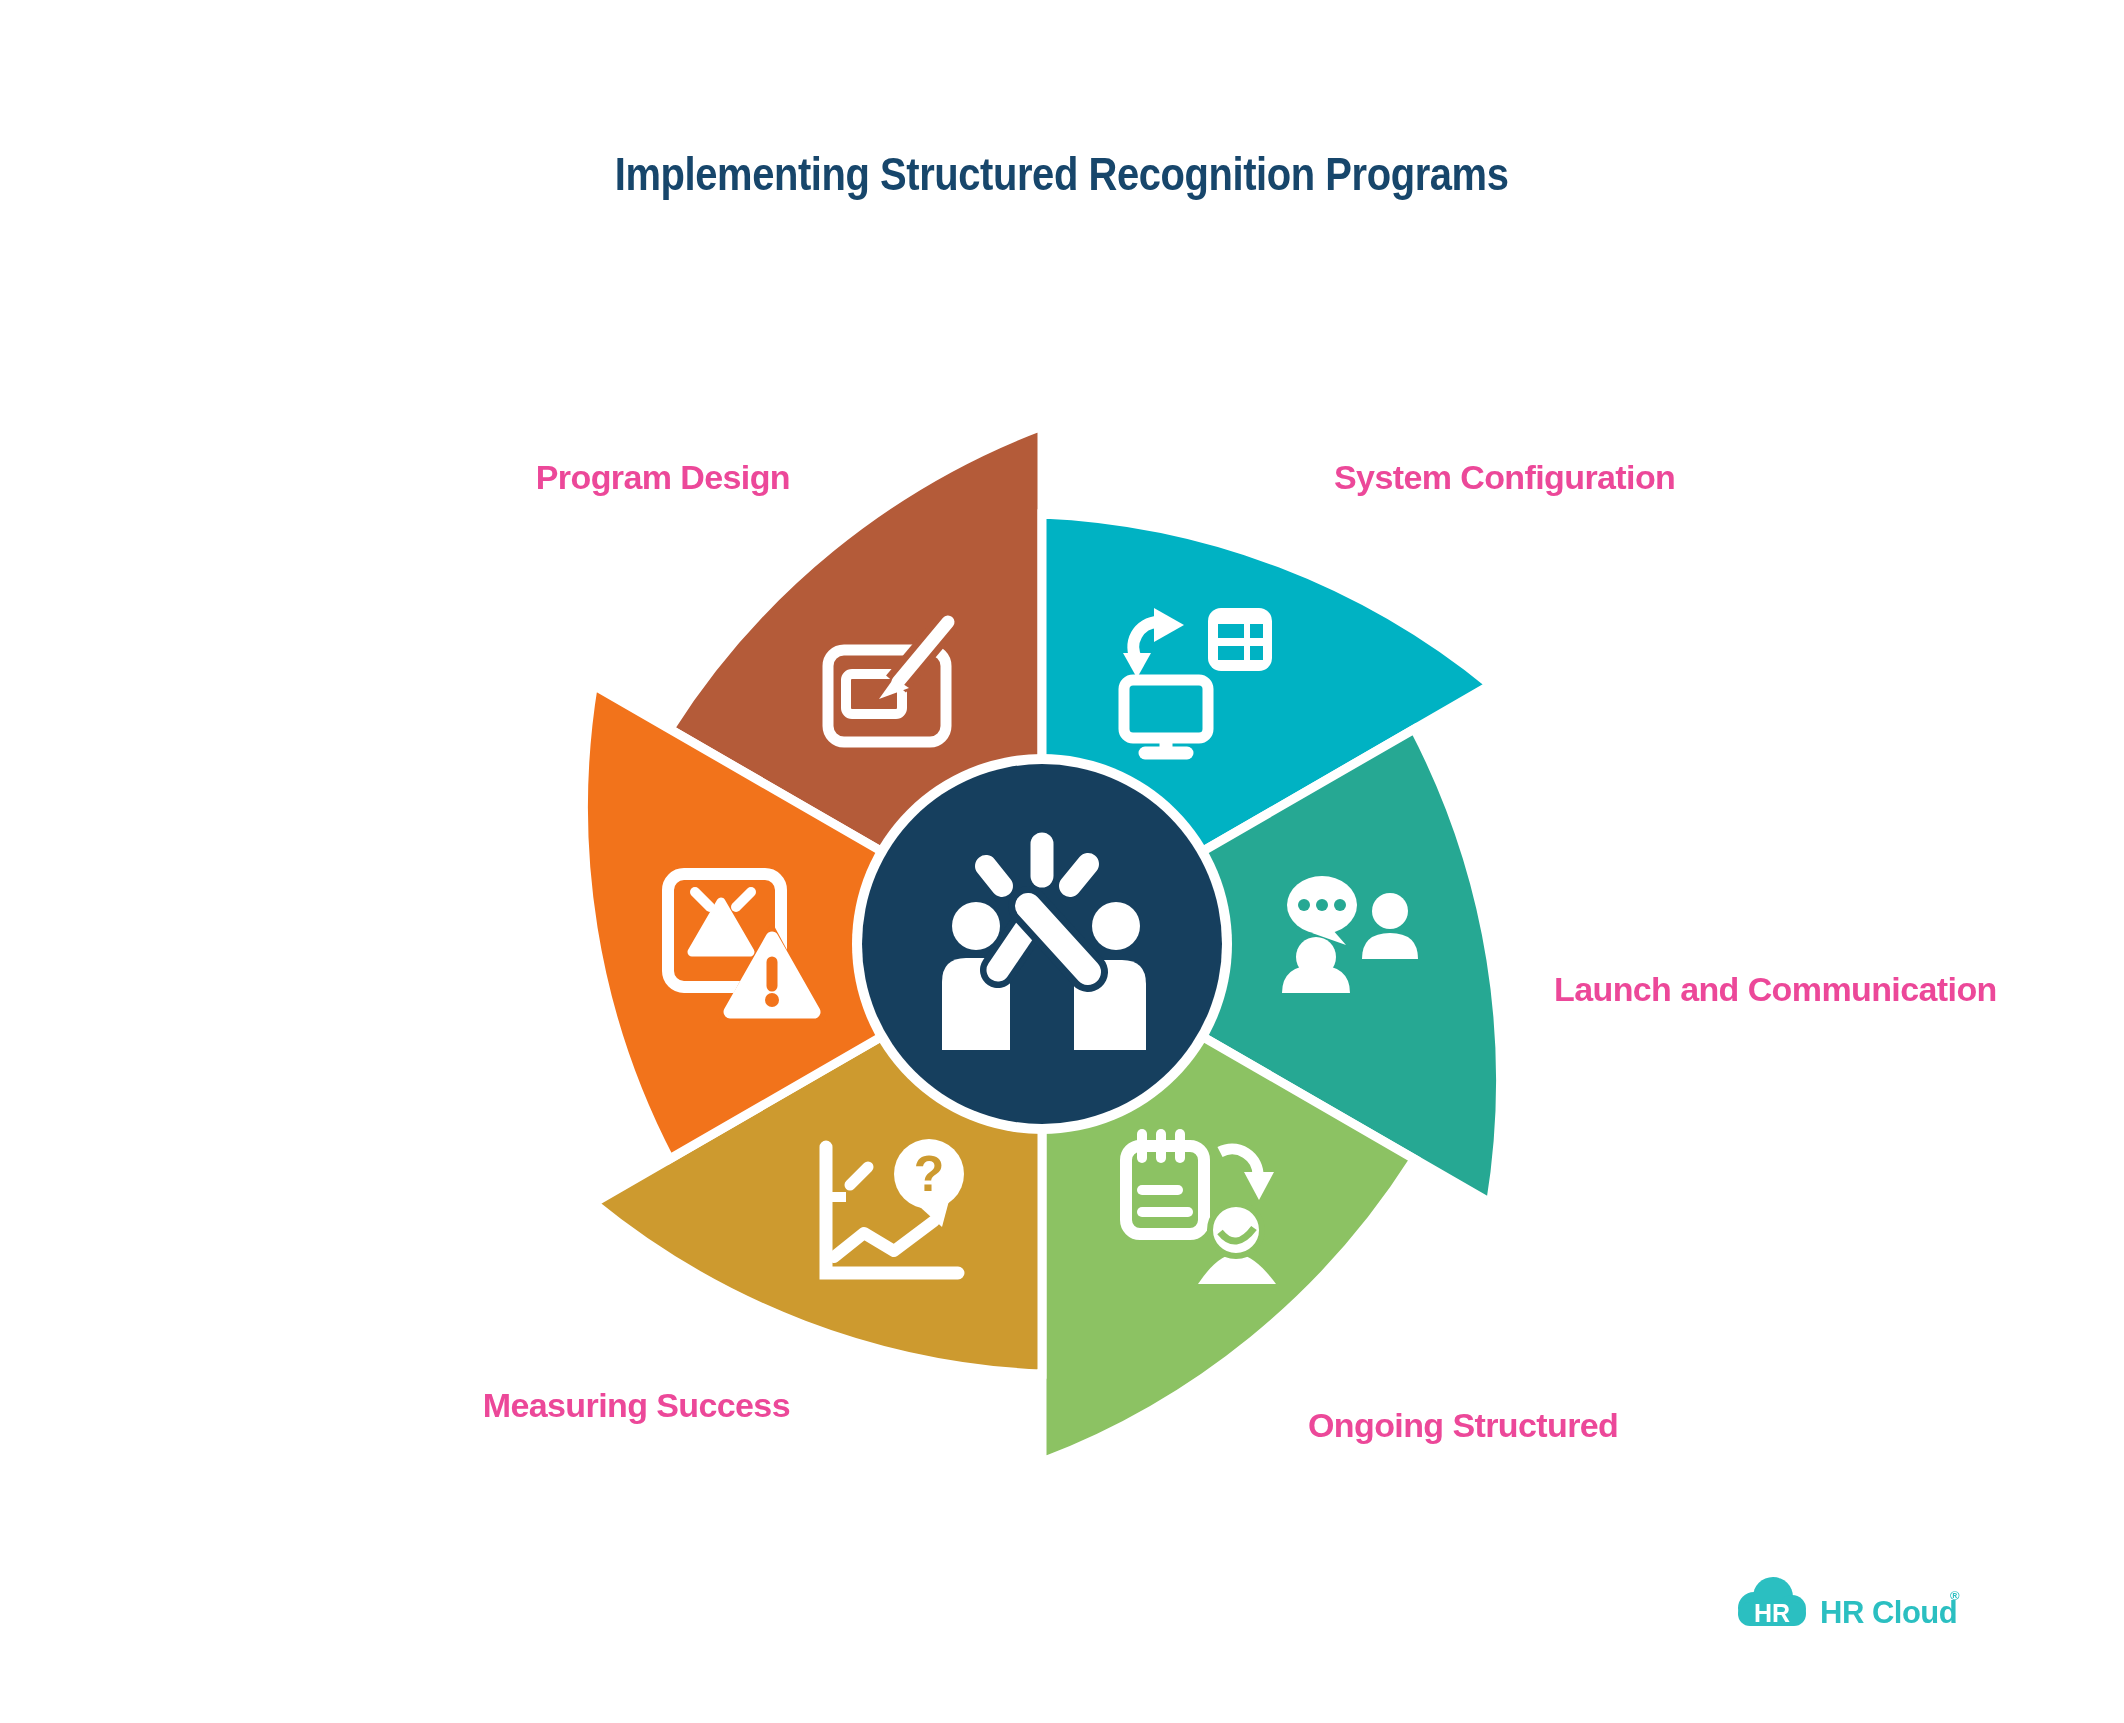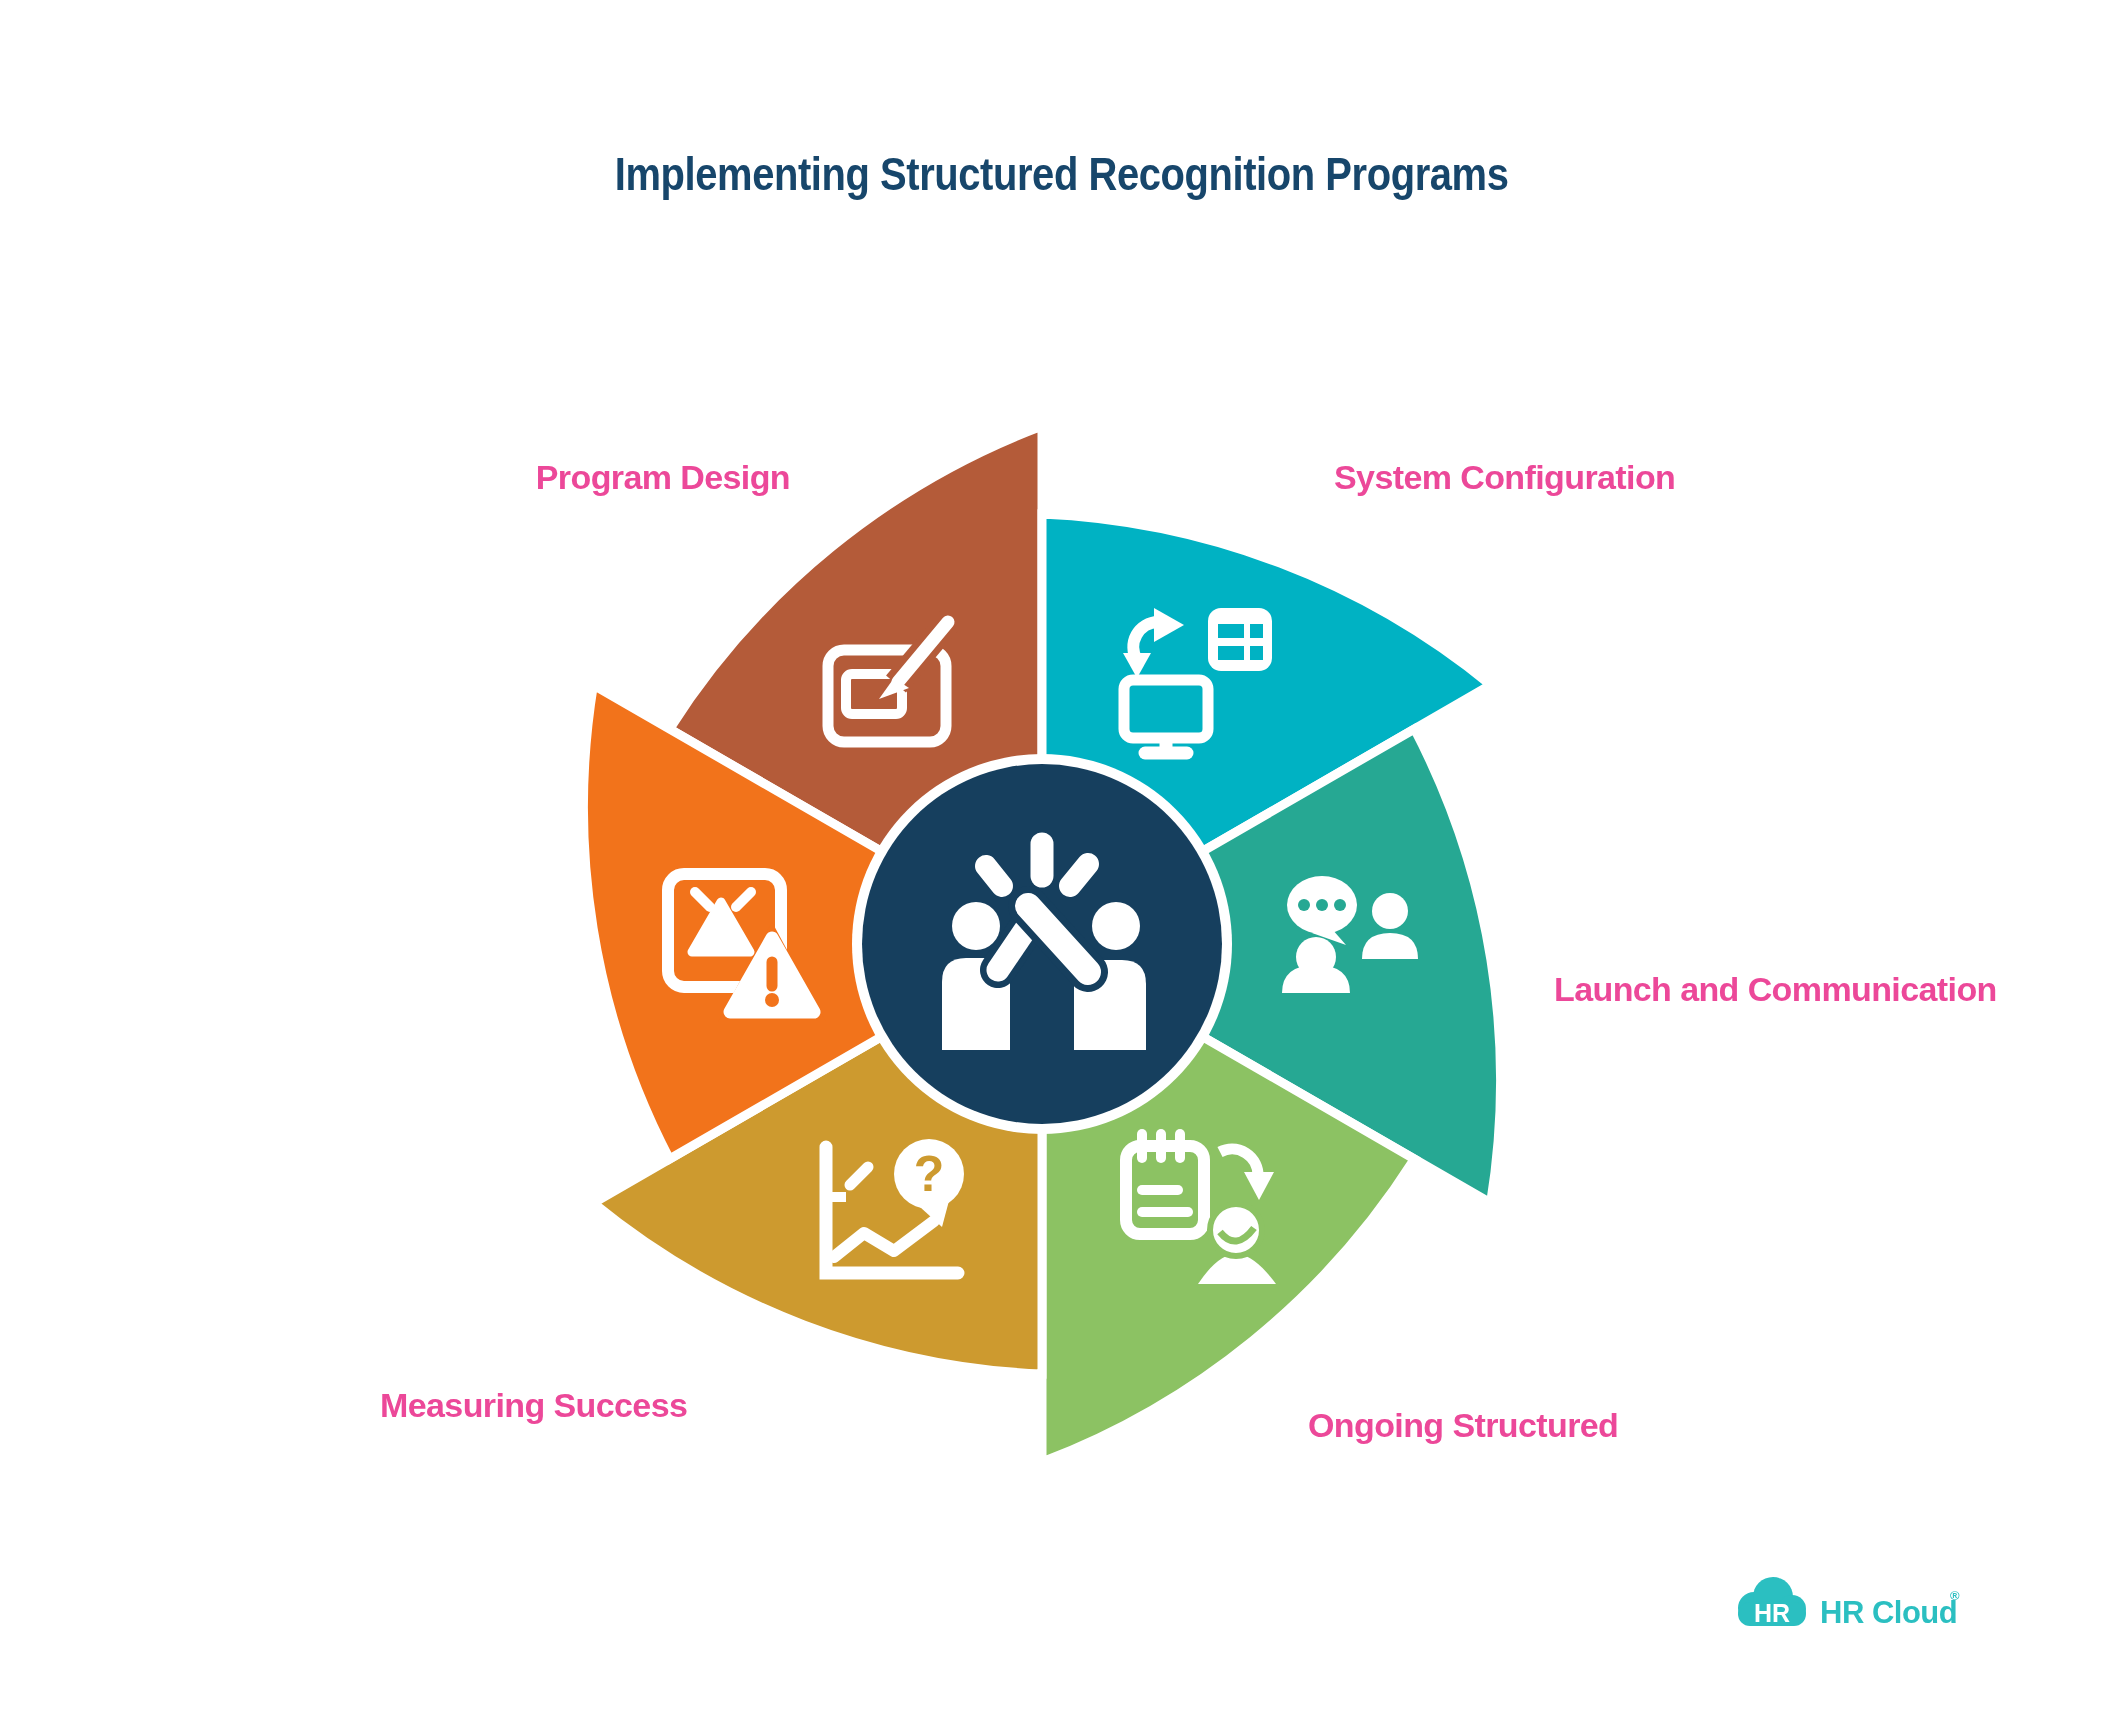--- a/index.html
+++ b/index.html
@@ -22,21 +22,21 @@
     position:absolute;
     color:#ec4899;
     font-size:34px;font-weight:700;
     letter-spacing:-0.6px;
     white-space:nowrap;
   }
   .lbl-program-design{left:380px;top:458px;width:410px;text-align:right;}
   .lbl-system-configuration{left:1303px;top:458px;margin-left:31px;}
   .lbl-identifying-warning-signs{left:122px;top:782px;}
   .lbl-launch-communication{left:1554px;top:970px;}
-  .lbl-measuring-success{left:380px;top:1386px;width:410px;text-align:left;}
+  .lbl-measuring-success{left:380px;top:1386px;width:410px;text-align:right;}
   .lbl-ongoing-management{left:1308px;top:1406px;}
   .wheel{position:absolute;left:0;top:0;}
   .logo{position:absolute;left:1728px;top:1574px;}
 </style>
 </head>
 <body>
 
 <div id="canvas">
 
   <div class="title">

